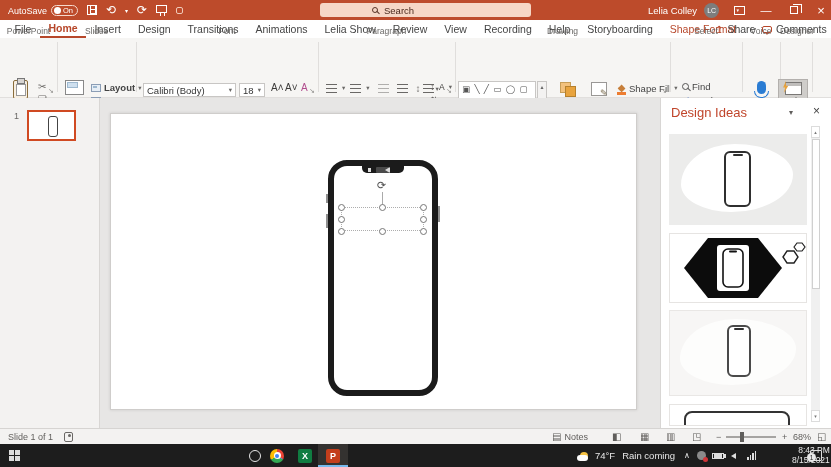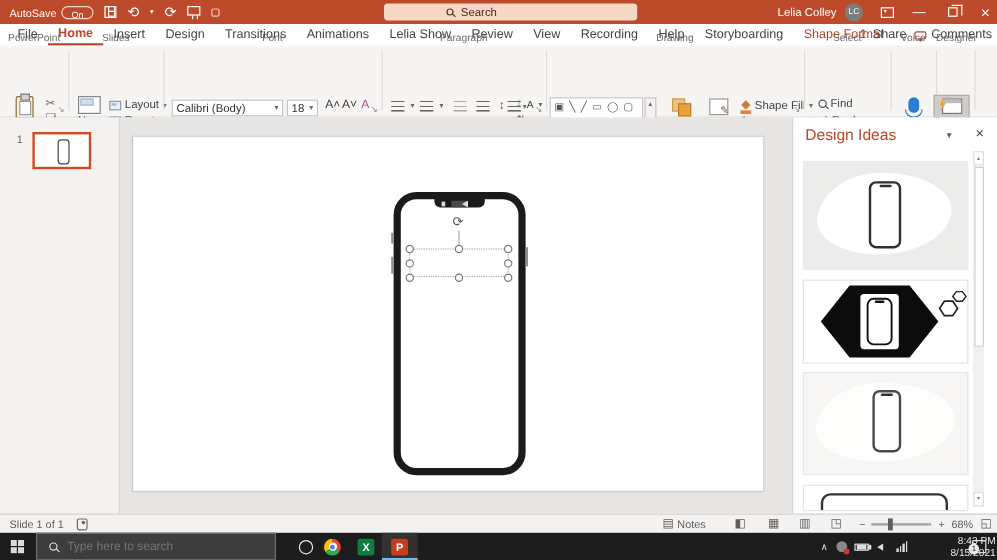--- a/index.html
+++ b/index.html
@@ -5,21 +5,21 @@
   * { margin:0; padding:0; box-sizing:border-box; }
   html,body { width:831px; height:467px; overflow:hidden; }
   body { font-family:"Liberation Sans","DejaVu Sans",sans-serif; font-size:10.5px; color:#3b3a39; background:#fff; }
   .abs { position:absolute; }
   #app { position:relative; width:831px; height:467px; background:#fff; overflow:hidden; }
 
   
   .titlebar { position:absolute; left:0; top:0; width:831px; height:20px; background:#bd4b2b; color:#fff; }
   .titlebar .qa { position:absolute; top:0; height:20px; display:flex; align-items:center; gap:9px; left:8px; }
   .autosave { display:flex; align-items:flex-end; gap:4px; font-size:9px; color:#fff; }
-  .pill { width:27px; height:11px; border:1px solid #f5d9cd; border-radius:6px; display:flex; align-items:center; gap:2px; padding:0 2px;flex-direction:column; }
+  .pill { width:27px; height:11px; border:1px solid #f5d9cd; border-radius:6px; display:flex; align-items:center; gap:2px; padding:0 2px; }
   .pill .dot { width:7px; height:7px; border-radius:50%; background:#fff; }
   .pill .ptxt { font-size:7.5px; color:#fff; }
   .icsave { width:10px; height:10px; border:1.2px solid #fff; position:relative; }
   .icsave::before { content:""; position:absolute; left:2px; top:-1px; width:4px; height:3px; background:#bd4b2b; border:1px solid #fff; }
   .icsave::after { content:""; position:absolute; left:1.5px; bottom:0.5px; width:4px; height:3px; border:1px solid #fff; }
   .tglyph { font-size:12px; color:#fff; line-height:20px; }
   .smallcaret { font-size:6px; color:#fff; }
   .icpresent { width:11px; height:8px; border:1.2px solid #fff; position:relative; margin-top:-2px; }
   .icpresent::after { content:""; position:absolute; left:3px; bottom:-4px; width:3px; height:3px; border-left:1px solid #fff; border-right:1px solid #fff; }
   .ictouch { width:7px; height:7px; border:1px solid #f0c9b8; border-radius:2px; }
@@ -242,21 +242,21 @@
     <div class="gdiv" style="left:57px;"></div>
 
     <div class="bigbtn" style="left:61px; top:42px;">
       <span class="icslide"></span>
       <span>New</span>
       <span style="display:flex;align-items:center;gap:2px;">
         <span>Slide</span>
         <span class="caret">▾</span>
       </span>
     </div>
-    <div class="mrow" style="left:91px; top:44px;">
+    <div class="mrow" style="left:91px; top:44px;font-weight:bold;">
       <span class="icsq solid"></span>
       <span>Layout</span>
       <span class="caret">▾</span>
     </div>
     <div class="mrow" style="left:91px; top:57px;">
       <span class="icsq"></span>
       <span>Reset</span>
     </div>
     <div class="mrow" style="left:91px; top:70px;">
       <span class="icsq"></span>
@@ -549,37 +549,38 @@
       </div>
   </div>
 
   <div class="taskbar">
     <div class="startlogo">
         <span></span>
         <span></span>
         <span></span>
         <span></span>
       </div>
-    <div class="tsearch">
-      <span class="icmag-t"></span>
-      <input type="text" placeholder="Type here to search" style="">
-    </div>
     <div class="taskic" style="left:240px;">
         <span class="cortana"></span>
       </div>
     <div class="taskic" style="left:262px;">
         <span class="chrome"></span>
       </div>
     <div class="taskic" style="left:290px;">
         <span class="excel">X</span>
       </div>
     <div class="taskic active" style="left:318px;">
         <span class="ppt">P</span>
       </div>
 
+    <div class="tray" style="left:580px;">
+      <span class="sun"></span>
+      <span>74°F</span>
+      <span>Rain coming</span>
+    </div>
     <div class="tray" style="left:684px; font-size:8px;">∧</div>
     <div class="tray" style="left:697px;">
         <span class="statusdot"></span>
       </div>
     <div class="tray" style="left:712px;">
         <span class="battery"></span>
       </div>
     <div class="tray" style="left:731px;">
         <span class="speaker"></span>
       </div>

